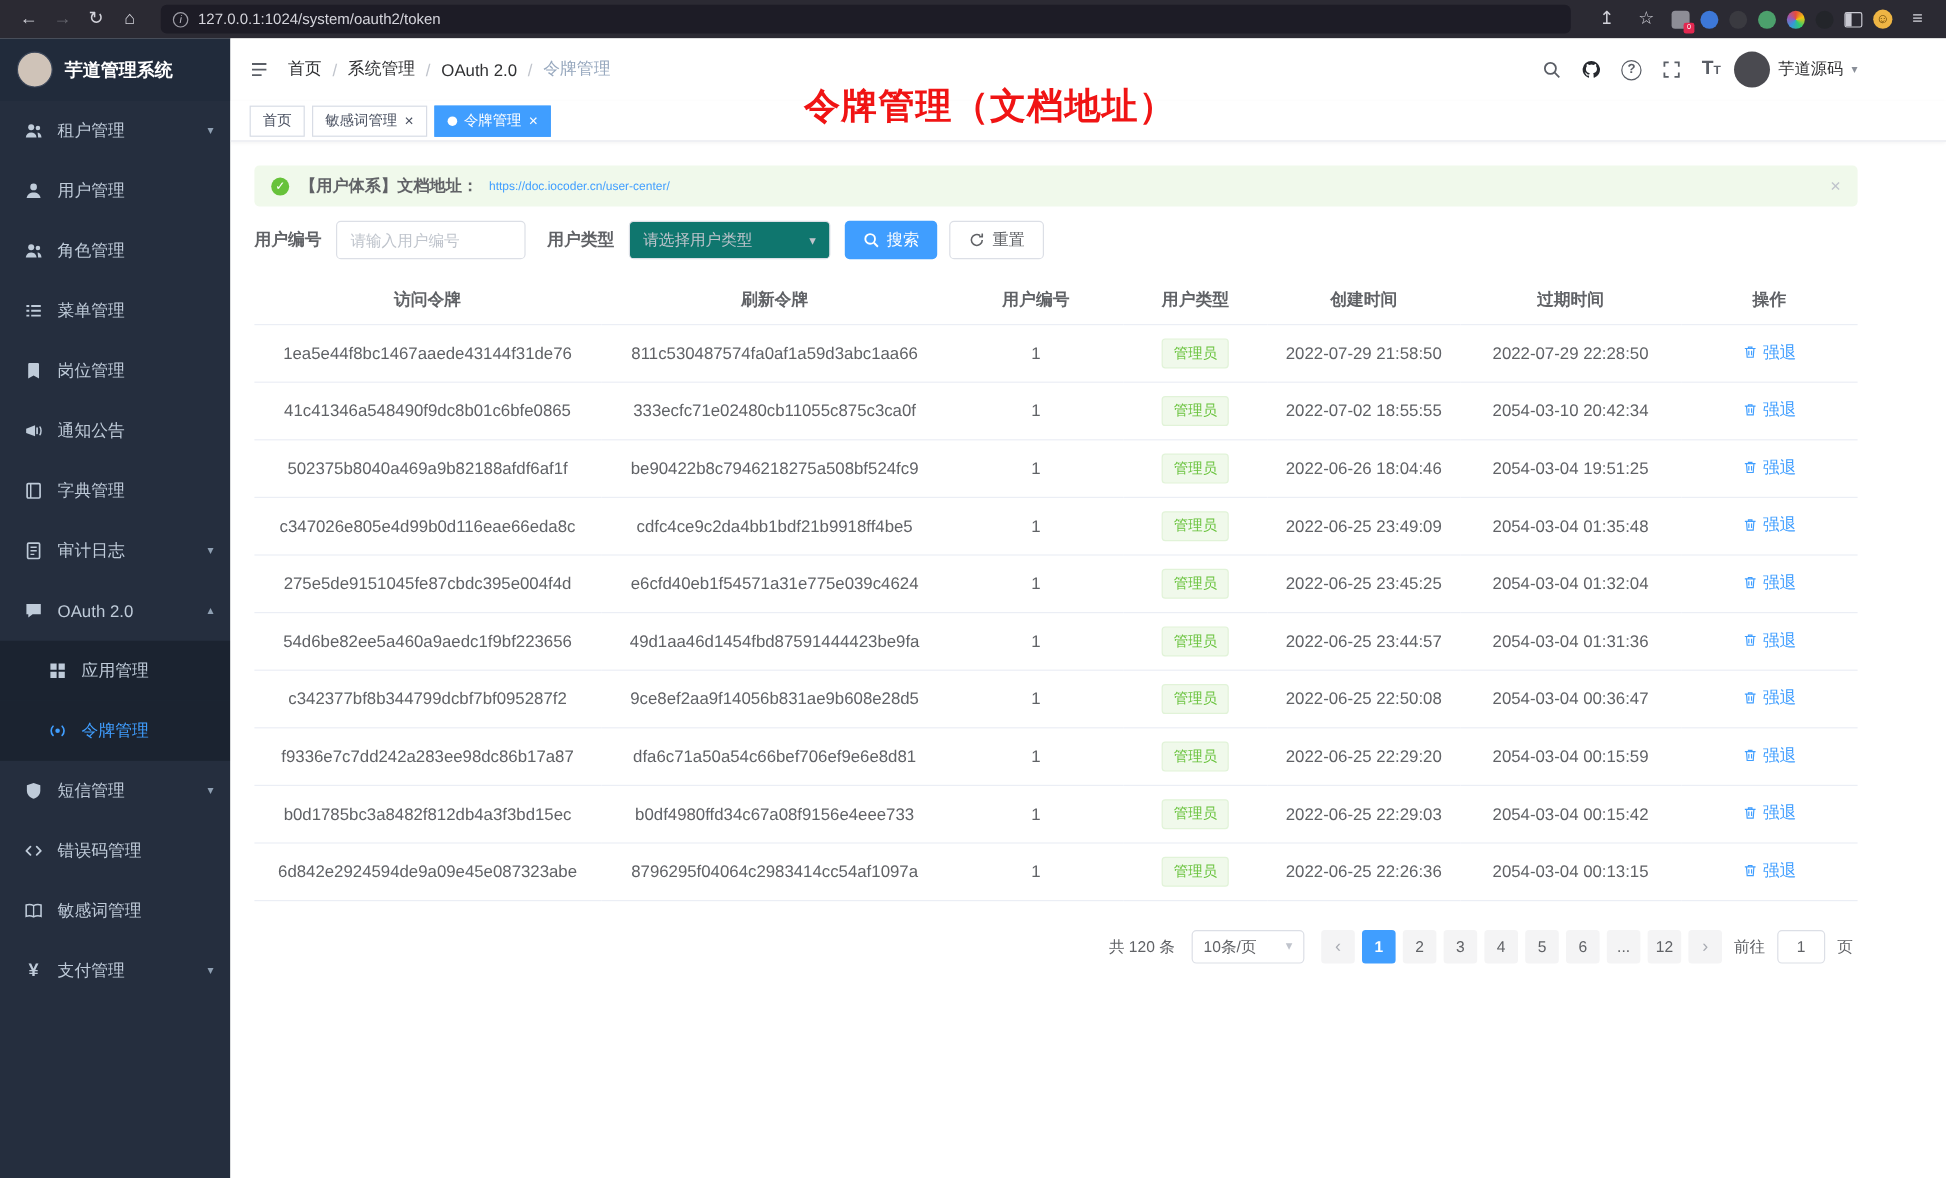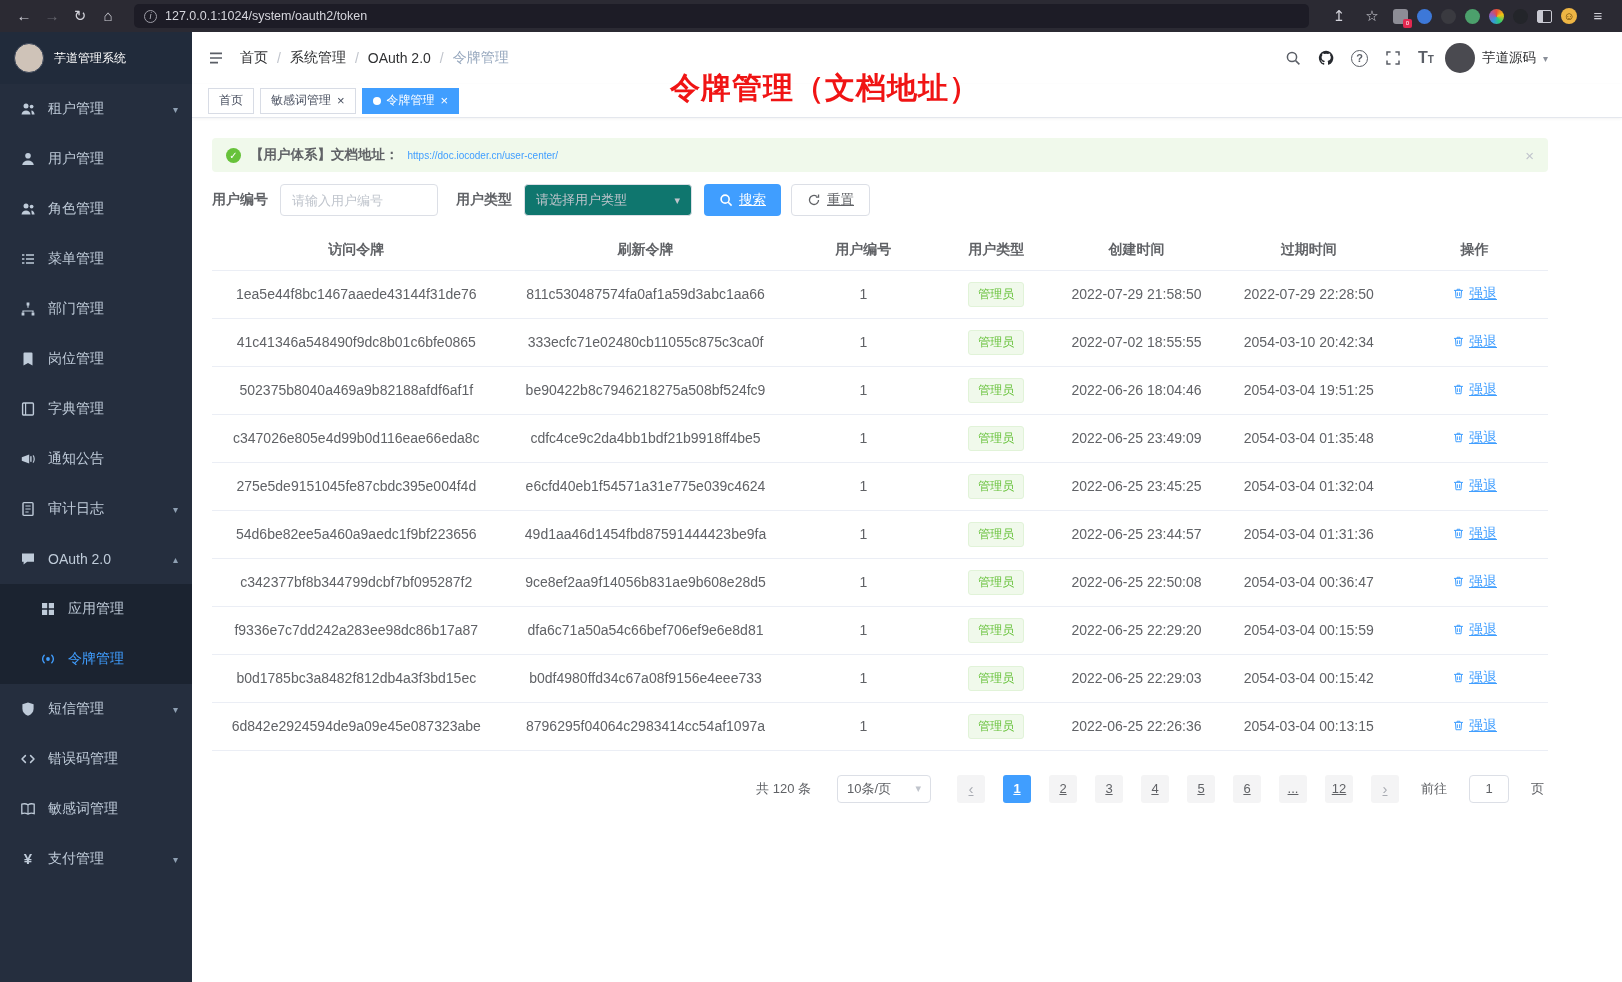--- a/index.html
+++ b/index.html
@@ -6,21 +6,21 @@
     --accent:#409eff;
     --success:#67c23a;
     --annotation:#f01414;
     --sidebar-bg:#252e3e;
     --sidebar-sub-bg:#1b2330;
     --tag-bg:#f0f9eb;
   }
   *{margin:0;padding:0;box-sizing:border-box;}
   html,body{width:1622px;height:982px;overflow:hidden;}
   body{font-family:"Liberation Sans","DejaVu Sans",sans-serif;background:#fff;color:#303133;}
-  button{font-family:inherit;background:none;border:none;cursor:pointer;text-decoration:underline;}
+  button{font-family:inherit;background:none;border:none;cursor:pointer;}
   input{font-family:inherit;outline:none;}
   .si{width:16px;height:16px;display:block;}
   .si14{width:14px;height:14px;display:block;}
   .si13{width:13px;height:13px;display:block;}
 
   
   .browser-bar{height:32px;background:#2b2a33;display:flex;align-items:center;padding:0 12px;gap:4px;}
   .bicon{color:#d2d2da;font-size:15px;width:24px;text-align:center;cursor:pointer;line-height:32px;}
   .bicon.dim{color:#67676f;}
   .url-bar{flex:1;height:24px;background:#1d1c26;border-radius:5px;display:flex;align-items:center;padding:0 10px;gap:8px;margin:0 10px;cursor:text;}
@@ -32,21 +32,21 @@
   .ext-grid .badge{position:absolute;right:-4px;bottom:-4px;width:9px;height:9px;border-radius:2px;background:#e22850;color:#fff;font-size:6px;line-height:9px;text-align:center;}
   .panel-icon{width:15px;height:13px;border:1.5px solid #c9c9d2;border-radius:2px;position:relative;cursor:pointer;}
   .panel-icon::before{content:"";position:absolute;left:0;top:0;bottom:0;width:5px;background:#c9c9d2;}
   .smiley{width:16px;height:16px;border-radius:50%;background:#eeb544;color:#5a3a00;font-size:11px;line-height:16px;text-align:center;cursor:pointer;}
 
   
   .app{display:flex;height:950px;}
   .sidebar{width:192px;background:var(--sidebar-bg);flex-shrink:0;display:flex;flex-direction:column;overflow:hidden;}
   .logo{height:52px;display:flex;align-items:center;gap:10px;padding:0 14px;background:#212b3b;flex-shrink:0;}
   .logo-img{width:30px;height:30px;border-radius:50%;background:#cfc3b8;border:1px solid #3a4558;flex-shrink:0;}
-  .logo-title{color:#fff;font-size:12px;font-weight:400;white-space:nowrap;}
+  .logo-title{color:#fff;font-size:15px;font-weight:700;white-space:nowrap;}
   .menu{flex:1;overflow:hidden;}
   .menu-item{height:50px;display:flex;align-items:center;gap:11px;padding:0 14px 0 19px;color:#bfcbd9;font-size:14px;cursor:pointer;white-space:nowrap;}
   .menu-item .mi-icon{width:18px;display:flex;justify-content:center;flex-shrink:0;}
   .mi-label{flex:1;}
   .mi-arrow{font-size:10px;color:#8fa0b3;}
   .menu-item.sub{background:var(--sidebar-sub-bg);padding-left:39px;}
   .menu-item.active{color:var(--accent);}
   .yen-glyph{font-size:15px;font-weight:700;line-height:16px;}
 
   
@@ -99,21 +99,21 @@
   .btn-primary{background:var(--accent);color:#fff;margin-left:12px;}
   .btn-plain{background:#fff;border:1px solid #dcdfe6;color:#606266;margin-left:10px;}
   .btn-ic{display:flex;}
 
   .data-table{width:100%;border-collapse:collapse;margin-top:14px;table-layout:fixed;}
   .data-table th{height:40px;font-size:14px;color:#606266;font-weight:700;text-align:center;border-bottom:1px solid #ebeef5;}
   .data-table td{height:48px;text-align:center;font-size:14px;color:#606266;border-bottom:1px solid #ebeef5;overflow:hidden;white-space:nowrap;}
   .tag{display:inline-block;padding:3px 9px;font-size:12px;border-radius:3px;background:var(--tag-bg);border:1px solid #e1f3d8;color:var(--success);}
   .link-btn{display:inline-flex;align-items:center;gap:4px;color:var(--accent);font-size:14px;}
 
-  .pagination{margin-top:24px;display:flex;align-items:center;justify-content:flex-end;gap:18px;font-size:13px;color:#606266;}
+  .pagination{margin-top:24px;display:flex;align-items:center;justify-content:flex-end;gap:6px;font-size:13px;color:#606266;}
   .pg-total{margin-right:8px;}
   .page-size{width:94px;height:28px;border:1px solid #dcdfe6;border-radius:4px;display:flex;align-items:center;justify-content:space-between;padding:0 9px;cursor:pointer;margin-right:8px;background:#fff;}
   .page-btn{min-width:28px;height:28px;border-radius:3px;background:#f4f4f5;color:#606266;display:inline-flex;align-items:center;justify-content:center;font-size:13px;padding:0 4px;}
   .page-btn.active{background:var(--accent);color:#fff;font-weight:700;}
   .page-btn.nav{color:#a8abb2;font-size:15px;}
   .pg-goto-label{margin:0 4px;}
   .goto-input{width:40px;height:28px;border:1px solid #dcdfe6;border-radius:4px;text-align:center;font-size:13px;color:#606266;}
 </style>
 </head>
 <body>
@@ -190,58 +190,49 @@
 
       <div class="menu-item">
         <span class="mi-icon">
             <svg class="si" viewBox="0 0 16 16" fill="currentColor">
               <path d="M2 3.2h2.4v1.6H2zM6 3.2h8v1.6H6zM2 7.2h2.4v1.6H2zM6 7.2h8v1.6H6zM2 11.2h2.4v1.6H2zM6 11.2h8v1.6H6z"></path>
             </svg>
           </span>
         <span class="mi-label">菜单管理</span>
       </div>
 
-      <div class="menu-item">
-        <span class="mi-icon">
-            <svg class="si" viewBox="0 0 16 16" fill="currentColor">
-              <path d="M6.6 1.6h2.8v2.8H6.6zM1.6 11.6h2.8v2.8H1.6zM11.6 11.6h2.8v2.8h-2.8zM7.4 4.4h1.2v2.4H7.4z"></path>
-              <path d="M2.4 11.6V9.4h11.2v2.2h-1.2v-1H3.6v1z"></path>
-            </svg>
-          </span>
-        <span class="mi-label">部门管理</span>
-      </div>
 
       <div class="menu-item">
         <span class="mi-icon">
             <svg class="si" viewBox="0 0 16 16" fill="currentColor">
               <path d="M4.5 1.6h7a1 1 0 0 1 1 1v11.8L8 11.9l-4.5 2.5V2.6a1 1 0 0 1 1-1z"></path>
             </svg>
           </span>
         <span class="mi-label">岗位管理</span>
+      </div>
+
+      <div class="menu-item">
+        <span class="mi-icon">
+            <svg class="si" viewBox="0 0 16 16" fill="currentColor">
+              <path d="M1.8 6.2v3.6l7.4 2.8V3.4z"></path>
+              <rect x="10.2" y="5.2" width="1.4" height="5.6"></rect>
+              <path d="M13 4.4c1.6 1.4 1.6 5.8 0 7.2" fill="none" stroke="currentColor" stroke-width="1.2"></path>
+            </svg>
+          </span>
+        <span class="mi-label">通知公告</span>
       </div>
 
       <div class="menu-item">
         <span class="mi-icon">
             <svg class="si" viewBox="0 0 16 16">
               <rect x="2.6" y="2" width="10.8" height="12" rx="1" fill="none" stroke="currentColor" stroke-width="1.4"></rect>
               <path d="M5.6 2v12" stroke="currentColor" stroke-width="1.2" fill="none"></path>
             </svg>
           </span>
         <span class="mi-label">字典管理</span>
-      </div>
-
-      <div class="menu-item">
-        <span class="mi-icon">
-            <svg class="si" viewBox="0 0 16 16" fill="currentColor">
-              <path d="M1.8 6.2v3.6l7.4 2.8V3.4z"></path>
-              <rect x="10.2" y="5.2" width="1.4" height="5.6"></rect>
-              <path d="M13 4.4c1.6 1.4 1.6 5.8 0 7.2" fill="none" stroke="currentColor" stroke-width="1.2"></path>
-            </svg>
-          </span>
-        <span class="mi-label">通知公告</span>
       </div>
 
       <div class="menu-item">
         <span class="mi-icon">
             <svg class="si" viewBox="0 0 16 16">
               <rect x="3" y="1.6" width="10" height="12.8" rx="1" fill="none" stroke="currentColor" stroke-width="1.4"></rect>
               <path d="M5.4 5h5.2M5.4 8h5.2M5.4 11h3.2" stroke="currentColor" stroke-width="1.2" fill="none"></path>
             </svg>
           </span>
         <span class="mi-label">审计日志</span>

